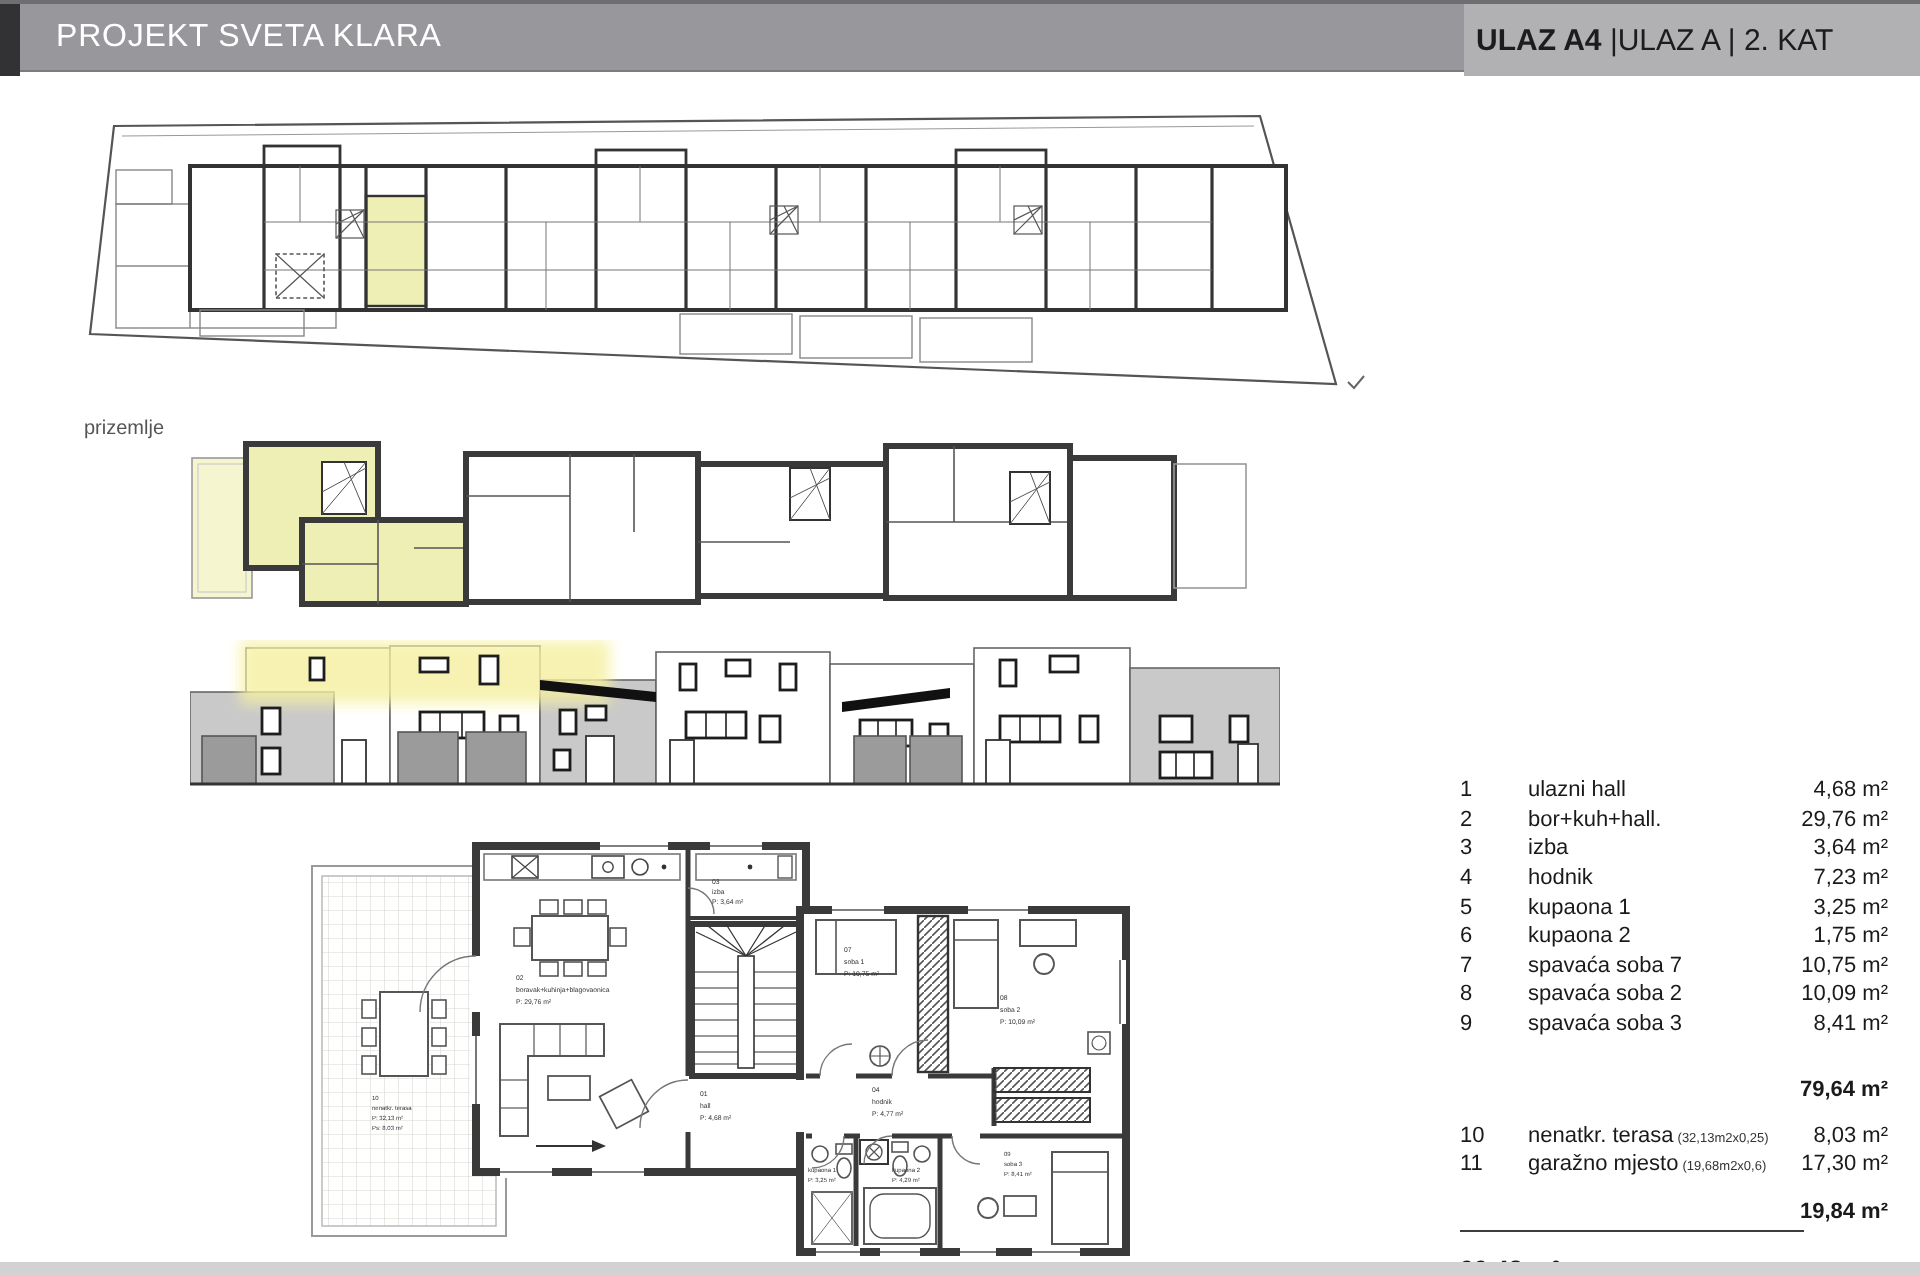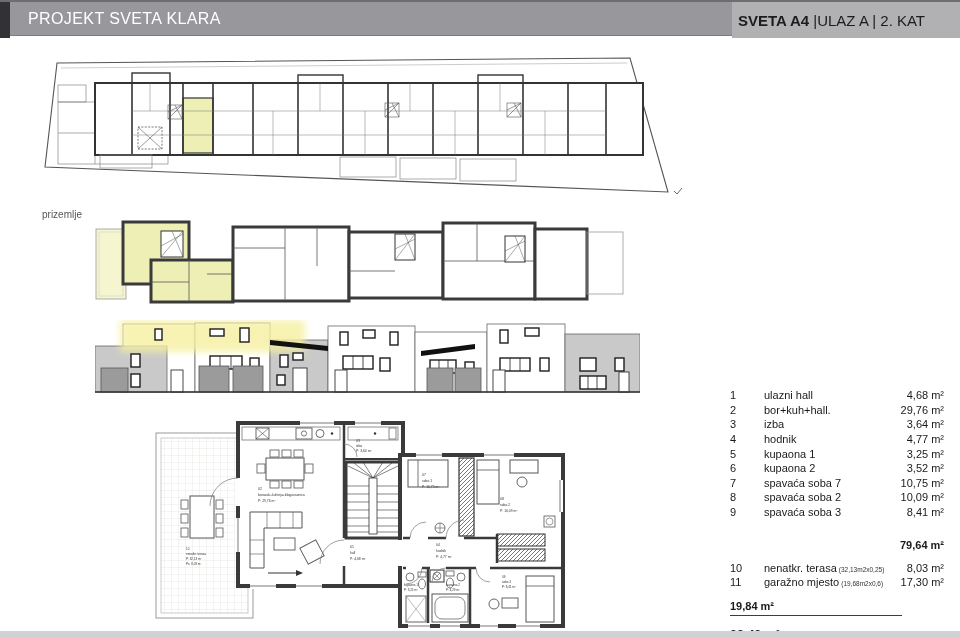--- a/index.html
+++ b/index.html
@@ -25,35 +25,35 @@
   .lbl{font-size:3.4px}
   .lbl-s{font-size:3px}
 
   
   .sched{position:absolute;left:730px;top:388px;width:214px;font-size:11px;color:#1a1a1a}
   .room-row{display:grid;grid-template-columns:34px 1fr auto;height:14.6px;align-items:center}
   .room-row .note{font-size:6.5px;color:#333;margin-left:2px}
   .room-row .area{}
   .subtotal{margin-top:20px;text-align:right;font-weight:bold}
   .extras-block{margin-top:9px}
-  .subtotal2{margin-top:10px;font-weight:bold}
+  .subtotal2{margin-top:10px;text-align:right;font-weight:bold}
   .sumline{width:172px;border-bottom:1.4px solid #3d3d3d;margin-top:3px}
   .total{margin-top:12px;font-weight:bold;font-size:12.5px}
 
   .footer-bar{position:absolute;left:0;bottom:0;width:960px;height:7px;background:#d2d2d5}
 </style>
 </head>
 <body>
 
 <div class="page">
 
   <div class="hdr">
     <div class="hdr-edge"></div>
     <div class="hdr-title">PROJEKT SVETA KLARA</div>
-    <div class="hdr-right"><b>SVETA A4 </b><span>|ULAZ A | 2. KAT</span></div>
+    <div class="hdr-right"><b>ULAZ A4 </b><span>|ULAZ A | 2. KAT</span></div>
   </div>
 
   <svg id="sitePlan" viewBox="0 0 650 150">
     <polygon points="17,8 590,3 628,137 5,112" fill="#fff" stroke="#555" stroke-width="1.1"></polygon>
     <line x1="21" y1="13" x2="587" y2="8" stroke="#999" stroke-width="0.5"></line>
 
     <path d="M634,136 l3,3 l5,-6" fill="none" stroke="#666" stroke-width="1"></path>
 
     <g stroke="#888" stroke-width="0.7" fill="none">
       <rect x="18" y="30" width="28" height="17"></rect>
@@ -463,31 +463,31 @@
         <span class="area">29,76 m²</span>
       </div>
       <div class="room-row">
         <span>3</span>
         <span>izba</span>
         <span class="area">3,64 m²</span>
       </div>
       <div class="room-row">
         <span>4</span>
         <span>hodnik</span>
-        <span class="area">4,77 m²</span>
+        <span class="area">7,23 m²</span>
       </div>
       <div class="room-row">
         <span>5</span>
         <span>kupaona 1</span>
         <span class="area">3,25 m²</span>
       </div>
       <div class="room-row">
         <span>6</span>
         <span>kupaona 2</span>
-        <span class="area">3,52 m²</span>
+        <span class="area">1,75 m²</span>
       </div>
       <div class="room-row">
         <span>7</span>
         <span>spavaća soba 7</span>
         <span class="area">10,75 m²</span>
       </div>
       <div class="room-row">
         <span>8</span>
         <span>spavaća soba 2</span>
         <span class="area">10,09 m²</span>

